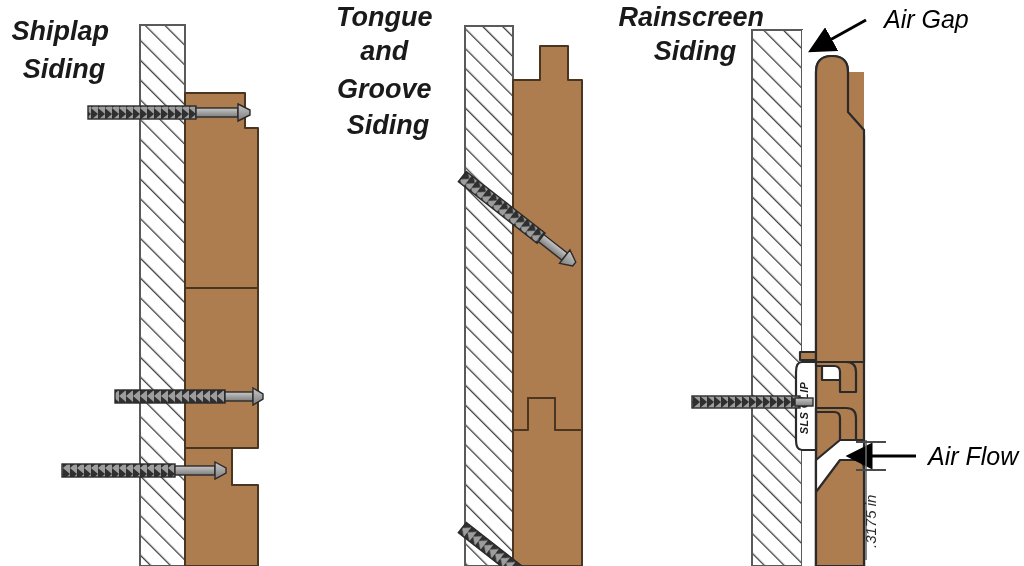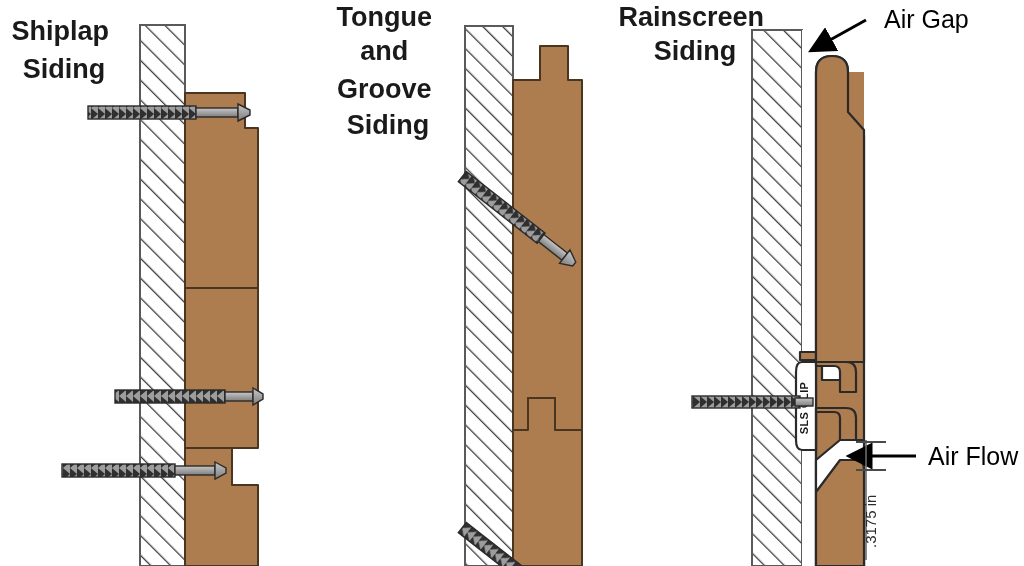--- a/index.html
+++ b/index.html
@@ -1,18 +1,18 @@
 <!DOCTYPE html>
 <html><head>
 <meta charset="utf-8">
 <style>
   html,body{margin:0;padding:0;background:#ffffff;}
   body{width:1024px;height:566px;overflow:hidden;
        font-family:"Liberation Sans",sans-serif;color:#1a1a1a;}
-  #stage{position:relative;width:1024px;height:566px;}
+  #stage{position:relative;width:1024px;height:566px;font-style:italic;}
   svg{display:block;}
   .panel-title{font-weight:bold;fill:#1a1a1a;font-size:27px;
                font-family:"Liberation Sans",sans-serif;}
   .callout-label{font-size:25px;fill:#000;font-family:"Liberation Sans",sans-serif;}
   .dim-label{font-size:15px;fill:#2b2b2b;font-family:"Liberation Sans",sans-serif;}
   .clip-label{font-size:11px;fill:#1a1a1a;font-weight:bold;
               font-family:"Liberation Sans",sans-serif;letter-spacing:.4px;}
 </style>
 </head>
 <body>

